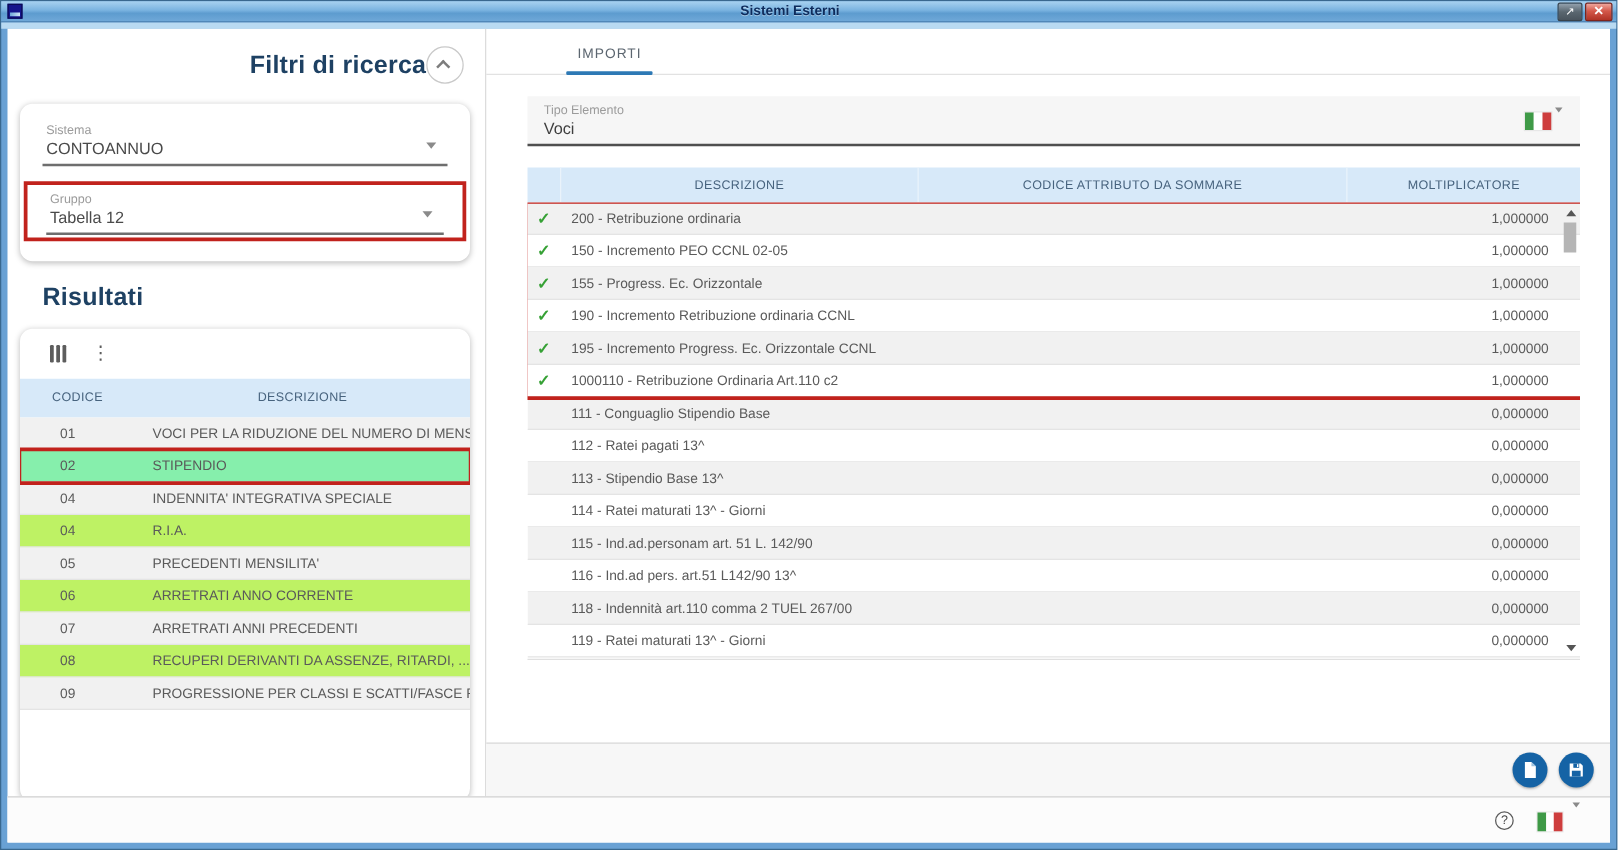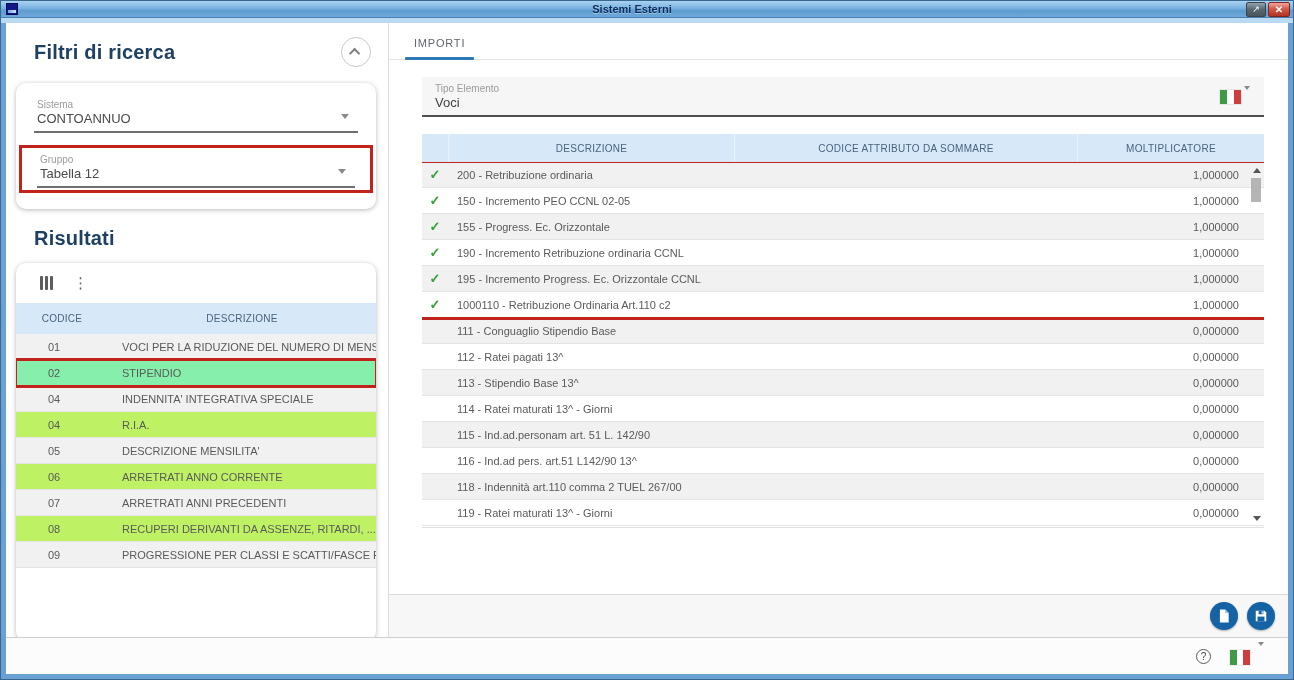--- a/index.html
+++ b/index.html
@@ -20,21 +20,21 @@
   
   .content-row { flex:1; margin:0 5px; background:#fff; display:flex; flex-direction:column; min-height:0; }
   .window::after { content:""; height:5px; flex:0 0 auto; }
   .panels { flex:1; display:flex; min-height:0; }
   .v-divider { width:1px; background:#dcdcdc; }
 
   
   .left-panel { width:382px; flex:0 0 auto; padding-top:14px; overflow:hidden; }
   .filters-header { display:flex; align-items:center; margin:0 17px 0 28px; }
   .panel-title { font-size:20px; font-weight:bold; color:#1e4163; letter-spacing:.2px; }
-  .filters-header .panel-title { flex:1; }
+  .filters-header .panel-title { flex:1;text-align:right; }
   .collapse-btn { width:30px; height:30px; border:1px solid #c9c9c9; border-radius:50%; background:#fff; display:flex; align-items:center; justify-content:center; }
   .chevron-up { width:8px; height:8px; border-left:2px solid #7d7d7d; border-top:2px solid #7d7d7d; transform:rotate(45deg) translate(0,2px); }
 
   .card { background:#fff; border-radius:10px; box-shadow:0 1px 5px rgba(0,0,0,.28); }
   .filter-card { margin:16px 12px 0 10px; padding:13px 0 16px; }
   .field { position:relative; border-bottom:2px solid #6e6e6e; padding:3px 20px 5px 3px; }
   .field-label { font-size:10px; color:#9b9b9b; }
   .field-value { font-size:13px; color:#4a4a4a; margin-top:1px; }
   .select-caret { position:absolute; right:9px; top:18px; width:0; height:0; border-left:4px solid transparent; border-right:4px solid transparent; border-top:5px solid #8a8a8a; }
   .field-wrap { margin:0 18px; }
@@ -50,21 +50,21 @@
   .results-thead { height:31px; background:#d7e9f9; display:grid; grid-template-columns:92px 1fr; align-items:center; font-size:10px; color:#47637e; letter-spacing:.3px; text-align:center; flex:0 0 auto; }
   .r-row { height:26px; display:grid; grid-template-columns:92px 1fr; align-items:center; font-size:11px; color:#5a5a5a; border-bottom:1px solid #e4e4e4; background:#bef264; }
   .r-row.odd { background:#f1f1f1; }
   .r-row .codice { padding-left:32px; }
   .r-row .desc { padding-left:14px; white-space:nowrap; overflow:hidden; }
   .r-row.selected { background:#86efac; position:relative; z-index:2; outline:3px solid #c1221c; outline-offset:-1px; }
 
   
   .right-panel { flex:1; display:flex; flex-direction:column; min-width:0; }
   .tab-bar { height:37px; border-bottom:1px solid #e2e2e2; display:flex; align-items:flex-end; padding-left:17px; flex:0 0 auto; }
-  .tab { padding:0 8px 10px; font-size:11px; color:#5c6670; letter-spacing:.8px; position:relative; }
+  .tab { padding:0 8px 10px; font-size:11px; color:#5c6670; letter-spacing:.8px; position:relative;margin-left:48px; }
   .tab.active::after { content:""; position:absolute; left:-1px; right:-1px; bottom:-1px; height:3px; background:#2d79b5; border-radius:1px; }
 
   .right-content { flex:1; padding:17px 0 0 33px; min-height:0; }
   .tipo-field { width:842px; background:#f6f6f6; border-bottom:2px solid #4f4f4f; position:relative; padding:6px 0 5px 13px; }
   .tipo-field .field-label { font-size:10px; }
   .tipo-field .field-value { font-size:13px; color:#3f3f3f; }
   .flag-wrap { position:absolute; right:16px; top:11px; width:28px; height:16px; }
   .flag { display:flex; width:21px; height:14px; margin-top:2px; box-shadow:0 0 0 1px rgba(0,0,0,.06); }
   .flag i { flex:1; } .flag i:nth-child(1){background:#3f9a47;} .flag i:nth-child(2){background:#fff;} .flag i:nth-child(3){background:#ce3e3e;}
   .flag-caret { position:absolute; right:-2px; top:-2px; width:0; height:0; border-left:3.5px solid transparent; border-right:3.5px solid transparent; border-top:4px solid #8a8a8a; }
@@ -167,21 +167,21 @@
               <div class="r-row odd">
                 <span class="codice">04</span>
                 <span class="desc">INDENNITA' INTEGRATIVA SPECIALE</span>
               </div>
               <div class="r-row">
                 <span class="codice">04</span>
                 <span class="desc">R.I.A.</span>
               </div>
               <div class="r-row odd">
                 <span class="codice">05</span>
-                <span class="desc">DESCRIZIONE MENSILITA'</span>
+                <span class="desc">PRECEDENTI MENSILITA'</span>
               </div>
               <div class="r-row">
                 <span class="codice">06</span>
                 <span class="desc">ARRETRATI ANNO CORRENTE</span>
               </div>
               <div class="r-row odd">
                 <span class="codice">07</span>
                 <span class="desc">ARRETRATI ANNI PRECEDENTI</span>
               </div>
               <div class="r-row">

